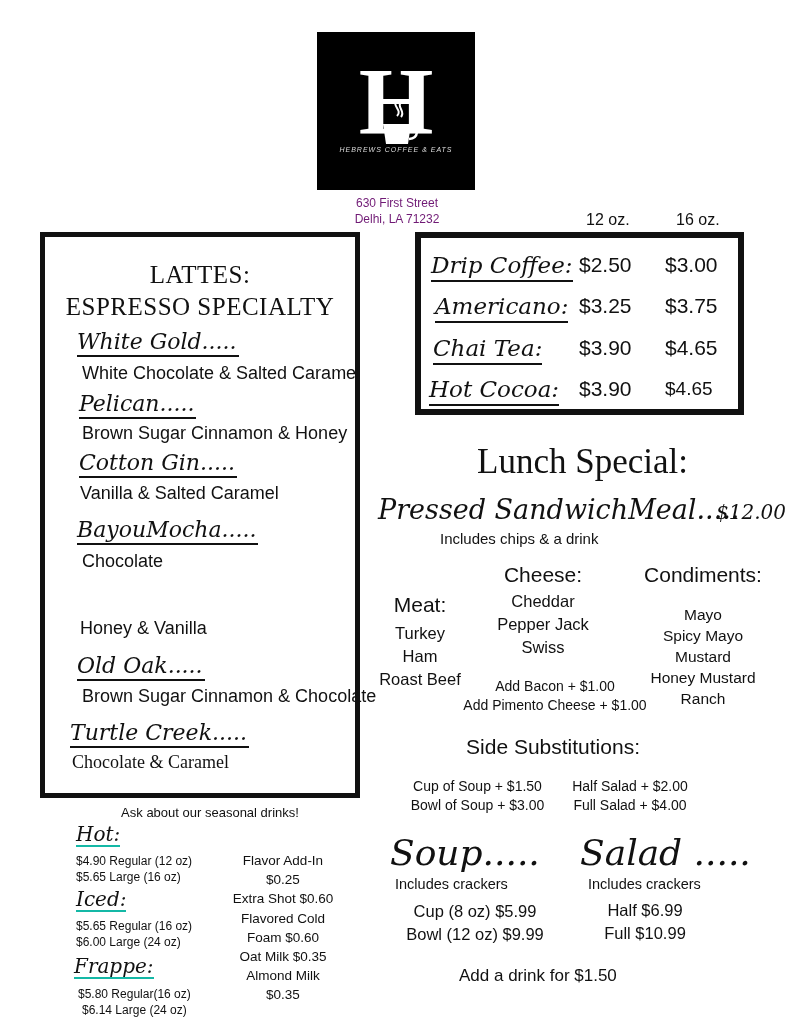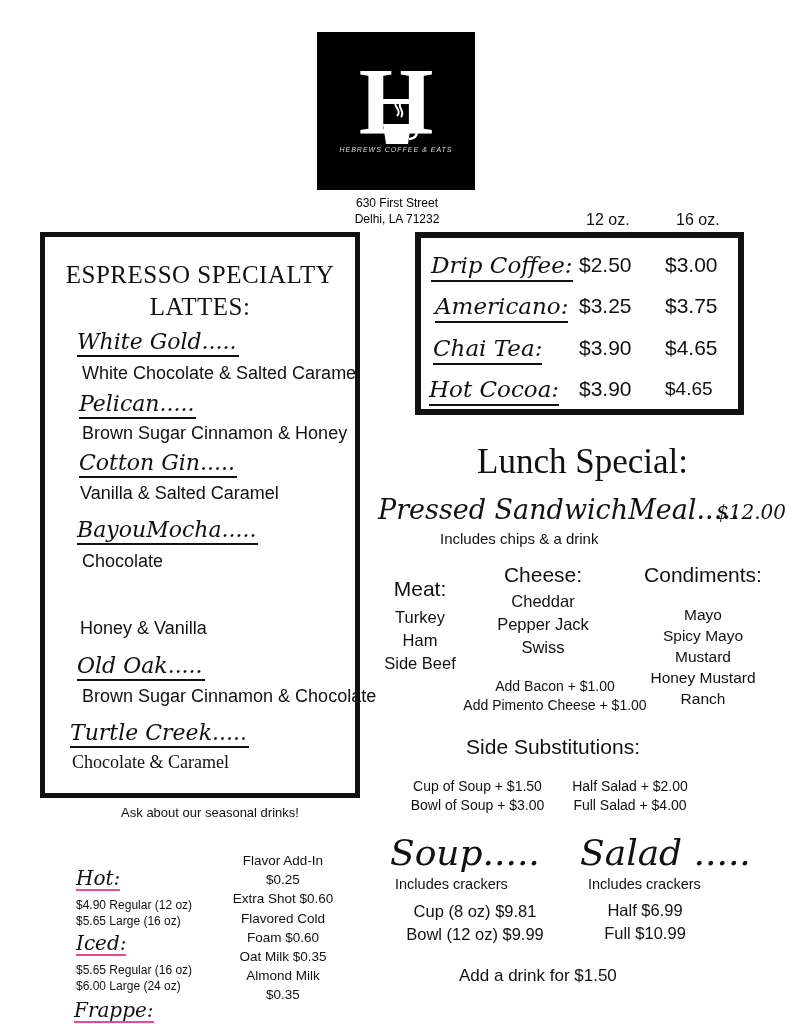--- a/index.html
+++ b/index.html
@@ -8,21 +8,21 @@
   .abs { position: absolute; }
   .script { font-family: "DejaVu Serif", "Liberation Serif", serif; font-style: italic; }
   .serif { font-family: "Liberation Serif", "DejaVu Serif", serif; }
   .center { text-align: center; }
 
   
   #logo { left: 317px; top: 32px; width: 158px; height: 158px; background: #000; }
   #logo-h { position: absolute; left: 0; right: 0; top: 22px; text-align: center; color: #fff; font-family: "Liberation Serif", serif; font-size: 96px; line-height: 96px; font-weight: bold; }
   #logo-cup { position: absolute; left: 62px; top: 66px; width: 40px; height: 48px; }
   #logo-text { position: absolute; left: 0; right: 0; top: 114px; text-align: center; color: #ddd; font-size: 7px; letter-spacing: 1px; font-style: italic; }
-  #address { left: 317px; top: 195px; width: 160px; font-size: 12px; line-height: 16px; text-align: center; color: #000000; }
+  #address { left: 317px; top: 195px; width: 160px; font-size: 12px; line-height: 16px; text-align: center; color: #701a75; }
 
   
   #espresso-box { left: 40px; top: 232px; width: 320px; height: 566px; border: 5px solid #111; }
   #espresso-title { position: absolute; left: 0; right: 0; top: 22px; text-align: center; font-size: 25px; line-height: 32px; letter-spacing: 0.5px; }
   .latte-name { position: absolute; font-size: 22px; line-height: 26px; border-bottom: 2px solid #111; padding-right: 2px; white-space: nowrap; }
   .latte-desc { position: absolute; font-size: 18px; line-height: 18px; white-space: nowrap; }
 
   
   .size-hdr { font-size: 16px; }
   #drinks-box { left: 415px; top: 232px; width: 329px; height: 183px; border: 6px solid #111; }
@@ -36,21 +36,21 @@
   #sandwich { left: 378px; top: 493px; font-size: 27px; line-height: 34px; white-space: nowrap; }
   #sandwich-price { left: 716px; top: 500px; font-size: 20px; }
   #sandwich-sub { left: 440px; top: 530px; font-size: 15px; }
   .col-hdr { font-size: 21px; line-height: 26px; }
   .col-item { font-size: 16.5px; line-height: 23px; }
   .col-item-s { font-size: 15.5px; line-height: 21px; }
   .small { font-size: 14px; line-height: 19px; }
   .side-hdr { font-size: 21px; }
   .soup-title { font-size: 36px; line-height: 40px; white-space: nowrap; }
   .medium { font-size: 16.5px; line-height: 23px; }
-  .left-script { font-size: 20px; line-height: 22px; border-bottom: 2px solid #ec4899; display: inline-block; margin-top: 44px; }
+  .left-script { font-size: 20px; line-height: 22px; border-bottom: 2px solid #14b8a6; display: inline-block; }
   .tiny { font-size: 12px; line-height: 16px; white-space: nowrap; }
   .addin { font-size: 13.5px; line-height: 19.2px; }
 </style>
 </head>
 <body>
 
 <div id="logo" class="abs">
   <div id="logo-h">H</div>
   <svg id="logo-cup" viewBox="0 0 40 48">
     <path d="M18 2 C12 8, 24 12, 18 18 M22 4 C17 9, 27 13, 22 19" stroke="#fff" stroke-width="2" fill="none"></path>
@@ -59,22 +59,22 @@
   </svg>
   <div id="logo-text">HEBREWS COFFEE &amp; EATS</div>
 </div>
 <div id="address" class="abs">
   <div>630 First Street</div>
   <div>Delhi, LA 71232</div>
 </div>
 
 <div id="espresso-box" class="abs">
   <div id="espresso-title" class="serif">
+    <div>LATTES:</div>
     <div>ESPRESSO SPECIALTY</div>
-    <div>LATTES:</div>
   </div>
 
   <div class="latte-name script" style="left:32px; top:92px;">White Gold.....</div>
   <div class="latte-desc" style="left:37px; top:127px;">White Chocolate &amp; Salted Caramel</div>
 
   <div class="latte-name script" style="left:34px; top:154px;">Pelican.....</div>
   <div class="latte-desc" style="left:37px; top:187px;">Brown Sugar Cinnamon &amp; Honey</div>
 
   <div class="latte-name script" style="left:34px; top:213px;">Cotton Gin.....</div>
   <div class="latte-desc" style="left:35px; top:247px;">Vanilla &amp; Salted Caramel</div>
@@ -115,25 +115,25 @@
     <div class="drink-p12">$3.90</div>
     <div class="drink-p16" style="font-size:19px;">$4.65</div>
   </div>
 </div>
 
 <div id="lunch-title" class="abs serif">Lunch Special:</div>
 <div id="sandwich" class="abs script">Pressed SandwichMeal.....</div>
 <div id="sandwich-price" class="abs script">$12.00</div>
 <div id="sandwich-sub" class="abs">Includes chips &amp; a drink</div>
 
-<div class="abs center" style="left:370px; top:576px; width:100px;">
+<div class="abs center" style="left:370px; top:592px; width:100px;">
   <div class="col-hdr">Meat:</div>
   <div class="col-item" style="margin-top:4px;">Turkey</div>
   <div class="col-item">Ham</div>
-  <div class="col-item">Side Beef</div>
+  <div class="col-item">Roast Beef</div>
 </div>
 
 <div class="abs center" style="left:483px; top:562px; width:120px;">
   <div class="col-hdr">Cheese:</div>
   <div class="col-item" style="margin-top:2px;">Cheddar</div>
   <div class="col-item">Pepper Jack</div>
   <div class="col-item">Swiss</div>
 </div>
 
 <div class="abs center" style="left:628px; top:562px; width:150px;">
@@ -156,21 +156,21 @@
   <div class="small">Bowl of Soup + $3.00</div>
 </div>
 <div class="abs center" style="left:560px; top:777px; width:140px;">
   <div class="small">Half Salad + $2.00</div>
   <div class="small">Full Salad + $4.00</div>
 </div>
 
 <div class="abs script soup-title" style="left:390px; top:833px;">Soup.....</div>
 <div class="abs" style="left:395px; top:876px; font-size:14.5px;">Includes crackers</div>
 <div class="abs center" style="left:395px; top:900px; width:160px;">
-  <div class="medium">Cup (8 oz) $9.81</div>
+  <div class="medium">Cup (8 oz) $5.99</div>
   <div class="medium">Bowl (12 oz) $9.99</div>
 </div>
 
 <div class="abs script soup-title" style="left:580px; top:833px;">Salad .....</div>
 <div class="abs" style="left:588px; top:876px; font-size:14.5px;">Includes crackers</div>
 <div class="abs center" style="left:585px; top:899px; width:120px;">
   <div class="medium">Half $6.99</div>
   <div class="medium">Full $10.99</div>
 </div>
 

